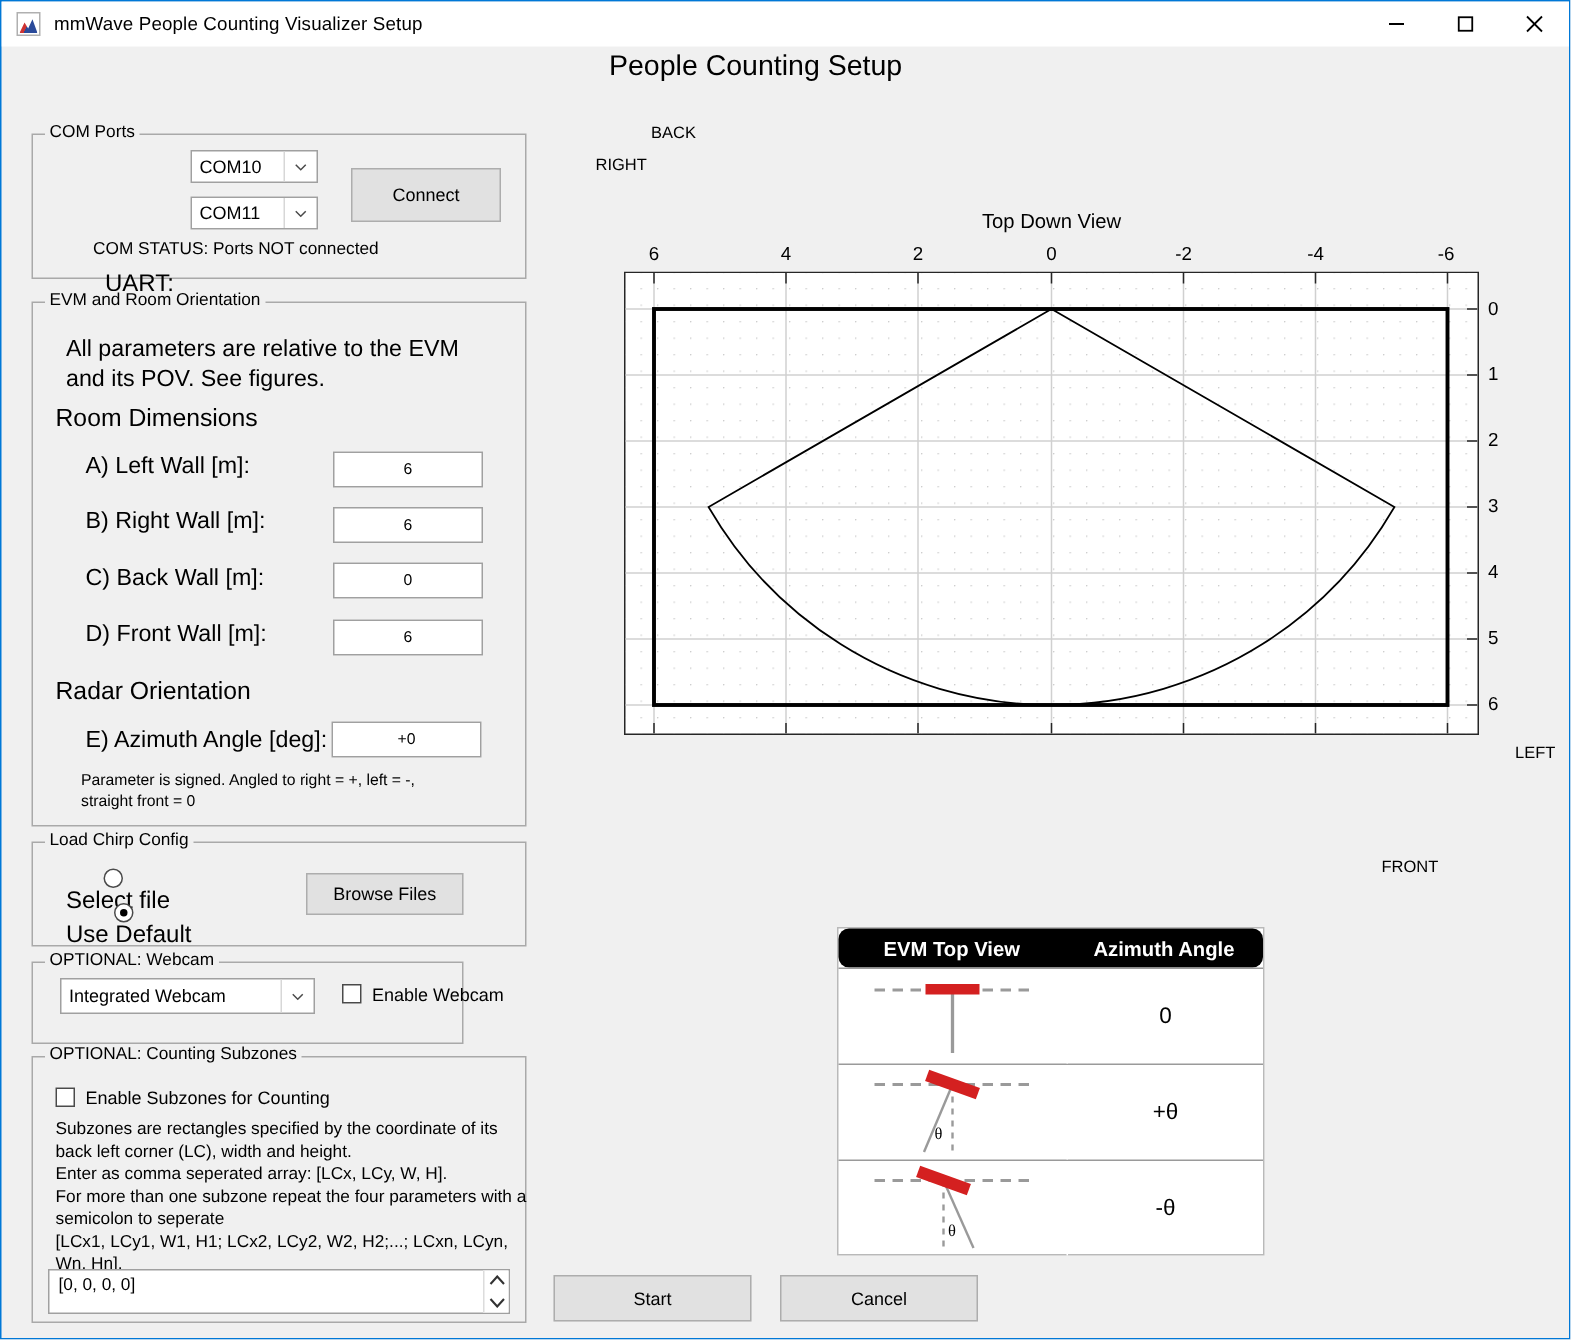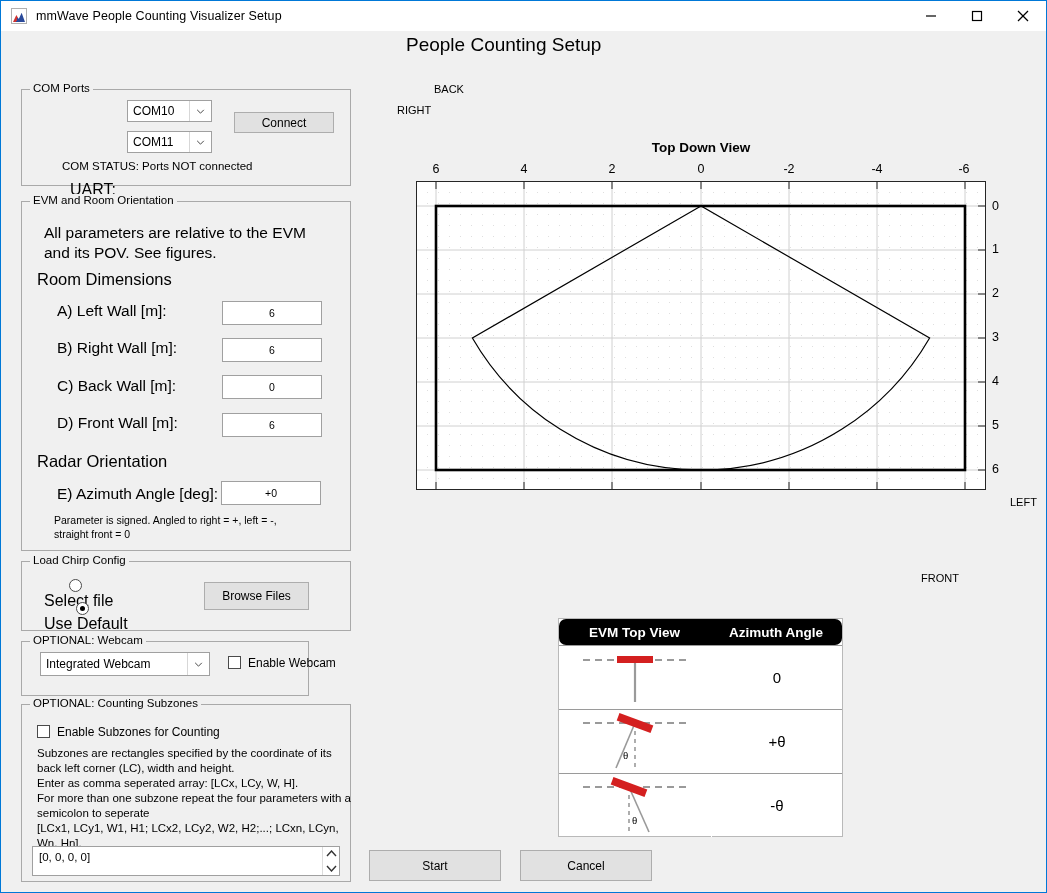--- a/index.html
+++ b/index.html
@@ -196,21 +196,21 @@
     <div class="lbl" style="left:48px; top:131px; transform:translateY(-50%); font-size:16px;">DATA:</div>
     <div class="combo" style="left:105px; top:41px; width:85px; height:22px;">
       <span>COM11</span>
       <span class="arrowbox">
         <svg class="chev" viewBox="0 0 10 6">
             <path d="M1 1 L5 5 L9 1" fill="none" stroke="#4a4a4a" stroke-width="1.2"></path>
           </svg>
       </span>
     </div>
 
-    <div class="btn" style="left:212px; top:22px; width:100px; height:21px;">
+    <div class="btn" style="left:212px; top:22px; width:100px; height:36px;">
       <span>Connect</span>
     </div>
 
     <div class="lbl" style="left:40px; top:70px; font-size:11.5px;">COM STATUS: Ports NOT connected</div>
   </div>
 
   <div class="panel" style="left:20px; top:200px; width:330px; height:350px;">
     <div class="legend">EVM and Room Orientation</div>
 
     <div class="lbl" style="left:22px; top:22px; font-size:15.5px;">All parameters are relative to the EVM</div>
@@ -311,21 +311,21 @@
           </svg>
       </span>
     </div>
   </div>
 
   <div class="orient" style="left:433px; top:82px;">BACK</div>
   <div class="orient vert" style="left:388px; top:102px;">RIGHT</div>
   <div class="orient vert" style="left:1001px; top:494px;">LEFT</div>
   <div class="orient" style="left:920px; top:571px;">FRONT</div>
 
-  <div class="axlabel" style="left:700px; top:139px; transform:translateX(-50%); font-weight:bold; font-size:13.5px;">Top Down View</div>
+  <div class="axlabel" style="left:700px; top:139px; transform:translateX(-50%); font-weight:normal; font-size:13.5px;">Top Down View</div>
 
   <div class="axlabel" style="left:435px; top:161px; transform:translateX(-50%);">6</div>
   <div class="axlabel" style="left:523px; top:161px; transform:translateX(-50%);">4</div>
   <div class="axlabel" style="left:611px; top:161px; transform:translateX(-50%);">2</div>
   <div class="axlabel" style="left:700px; top:161px; transform:translateX(-50%);">0</div>
   <div class="axlabel" style="left:788px; top:161px; transform:translateX(-50%);">-2</div>
   <div class="axlabel" style="left:876px; top:161px; transform:translateX(-50%);">-4</div>
   <div class="axlabel" style="left:963px; top:161px; transform:translateX(-50%);">-6</div>
 
   <div class="axlabel" style="left:991px; top:198px;">0</div>

